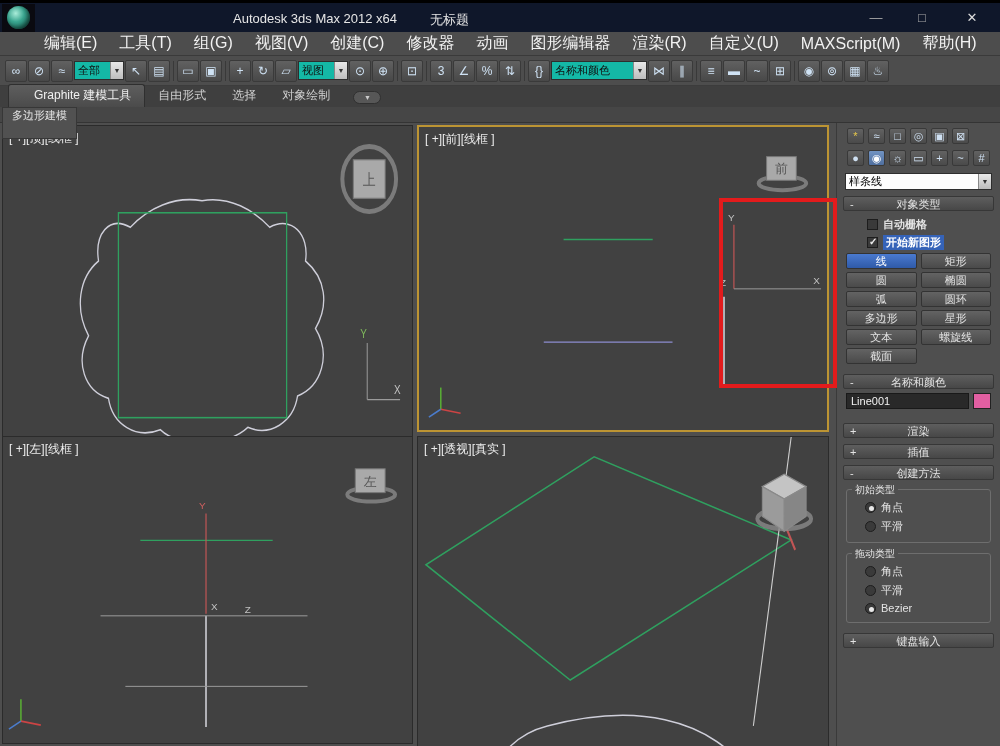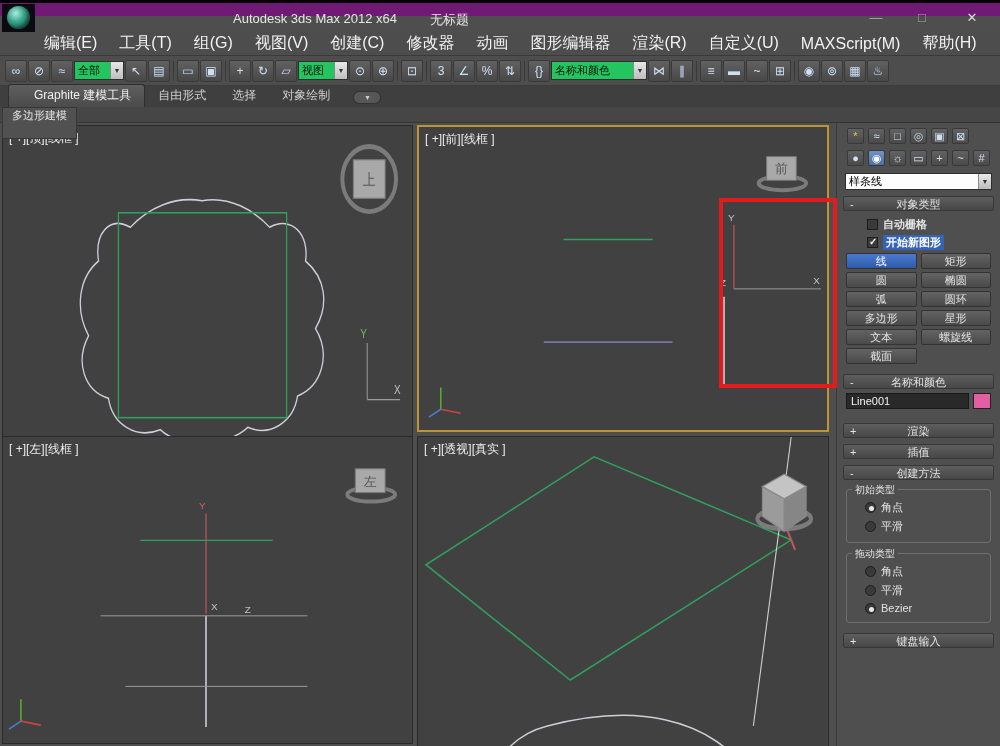--- a/index.html
+++ b/index.html
@@ -1,21 +1,21 @@
 <!DOCTYPE html>
 <html><head>
 <meta charset="utf-8">
 <style>
   * { box-sizing: border-box; margin: 0; padding: 0; }
   html,body { width:1000px; height:746px; overflow:hidden; }
   body { font-family:"Liberation Sans", sans-serif; background:#4e4e4e; position:relative; user-select:none; }
 
   
-  .titlebar { position:absolute; left:0; top:0; width:1000px; height:16px;
-    background:#701a75; border-top:3px solid #000; color:#e6e6e6; z-index:5; }
+  .titlebar { position:absolute; left:0; top:0; width:1000px; height:32px;
+    background:#0f172a; border-top:3px solid #000; color:#e6e6e6; z-index:5; }
   .logo { position:absolute; left:2px; top:1px; width:33px; height:28px; background:#0a0a10; }
   .logo-circle { width:23px; height:23px; border-radius:50%; margin:2px auto;
     background:radial-gradient(circle at 38% 32%, #a9ecd9 0%, #3aa690 40%, #11594c 100%);
     box-shadow:inset -2px -2px 4px rgba(0,0,0,.5); }
   .title-text { position:absolute; left:233px; top:8px; font-size:13px; }
   .doc-title { position:absolute; left:430px; top:8px; font-size:13px; }
   .win-btn { position:absolute; top:7px; font-size:13px; color:#aaa; width:28px; text-align:center; }
   .win-btn.close { color:#ddd; }
 
   
@@ -23,21 +23,21 @@
     border-bottom:1px solid #3a3a3a; display:flex; align-items:center; padding-left:44px; gap:22px; z-index:5; }
   .mitem { font-size:16px; color:#f2f2f2; white-space:nowrap; }
 
   
   .toolbar { position:absolute; left:0; top:56px; width:1000px; height:30px; background:#4d4d4d;
     border-bottom:1px solid #3c3c3c; display:flex; align-items:center; gap:1px; padding-left:5px; z-index:5; }
   .ticon { width:22px; height:22px; flex:0 0 auto; background:linear-gradient(#616161,#484848);
     border:1px solid #3a3a3a; border-radius:2px; color:#cfe2f4; font-size:12px;
     display:flex; align-items:center; justify-content:center; line-height:1; }
   .tsep { width:1px; height:20px; background:#393939; margin:0 2px; flex:0 0 auto; }
-  .tdrop { height:19px; background:#22c55e; border:1px solid #2e2e2e; color:#111; font-size:11px;
+  .tdrop { height:19px; background:#14b8a6; border:1px solid #2e2e2e; color:#111; font-size:11px;
     display:flex; align-items:center; flex:0 0 auto; }
   .tdrop-text { padding:0 3px; flex:1; white-space:nowrap; overflow:hidden; }
   .tdrop-arrow { width:13px; height:100%; background:linear-gradient(#e8e8e8,#bdbdbd); border-left:1px solid #888;
     font-size:7px; display:flex; align-items:center; justify-content:center; color:#333; }
   .w50 { width:50px; } .w96 { width:96px; }
 
   
   .ribbon { position:absolute; left:0; top:86px; width:1000px; height:21px; background:#3f3f3f;
     display:flex; align-items:flex-end; padding-left:8px; z-index:5; }
   .rtab { font-size:12px; color:#cfcfcf; padding:2px 13px 3px; white-space:nowrap; }

